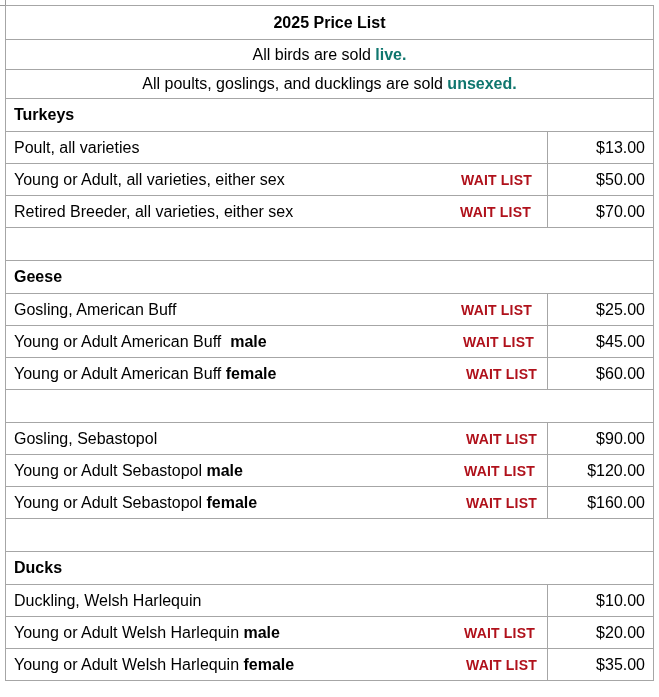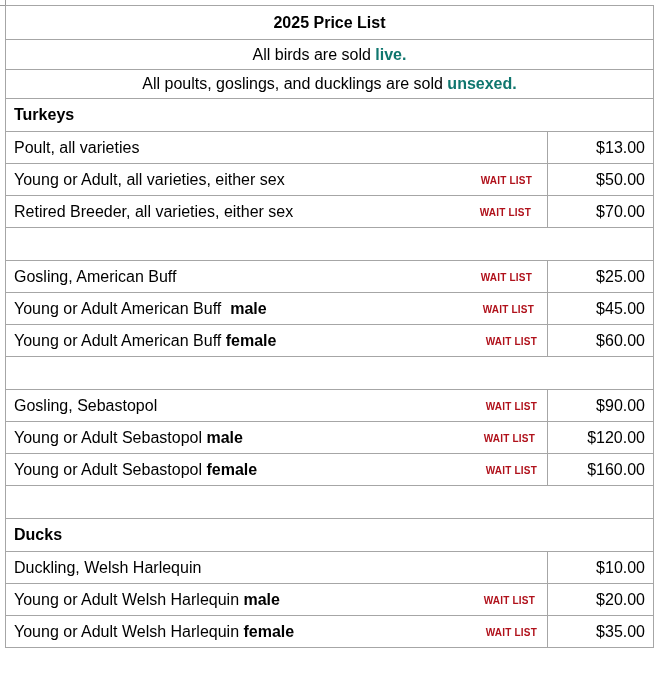--- a/index.html
+++ b/index.html
@@ -13,21 +13,21 @@
                    font-size: 16px; vertical-align: middle; white-space: nowrap; box-sizing: border-box; }
   table.price tr.hdr td { text-align: center; }
   tr.title td { font-weight: bold; font-size: 16px; height: 34px; }
   tr.note td { height: 30px; }
   tr.note2 td { height: 29px; margin-top: 44px; }
   tr.section td { font-weight: bold; height: 33px; }
   tr.spacer td { height: 33px; }
   .red { color: #0f766e; font-weight: bold; }
   td.desc { position: relative; }
   .wait { position: absolute; top: 50%; transform: translateY(-50%);
-          color: #b0111b; font-weight: bold; font-size: 10px; letter-spacing: 0.2px; }
+          color: #b0111b; font-weight: bold; font-size: 14px; letter-spacing: 0.2px; }
   td.price { text-align: right; padding-right: 7px; margin-top: 8px; }
   b.sex { font-weight: bold; }
 </style>
 </head>
 <body>
 
 <div class="corner"></div>
 
 <table class="price">
   <colgroup>
@@ -58,20 +58,23 @@
     <td class="price">$50.00</td>
   </tr>
   <tr>
     <td class="desc"><span>Retired Breeder, all varieties, either sex</span><span class="wait" style="right:16px">WAIT LIST</span></td>
     <td class="price">$70.00</td>
   </tr>
   <tr class="spacer">
         <td colspan="2"></td>
       </tr>
 
+  <tr class="section">
+    <td colspan="2">Geese</td>
+  </tr>
   <tr>
     <td class="desc"><span>Gosling, American Buff</span><span class="wait" style="right:15px">WAIT LIST</span></td>
     <td class="price">$25.00</td>
   </tr>
   <tr>
     <td class="desc"><span style="white-space:pre">Young or Adult American Buff  </span><b class="sex">male</b><span class="wait" style="right:13px">WAIT LIST</span></td>
     <td class="price">$45.00</td>
   </tr>
   <tr>
     <td class="desc"><span style="white-space:pre">Young or Adult American Buff </span><b class="sex">female</b><span class="wait" style="right:10px">WAIT LIST</span></td>

